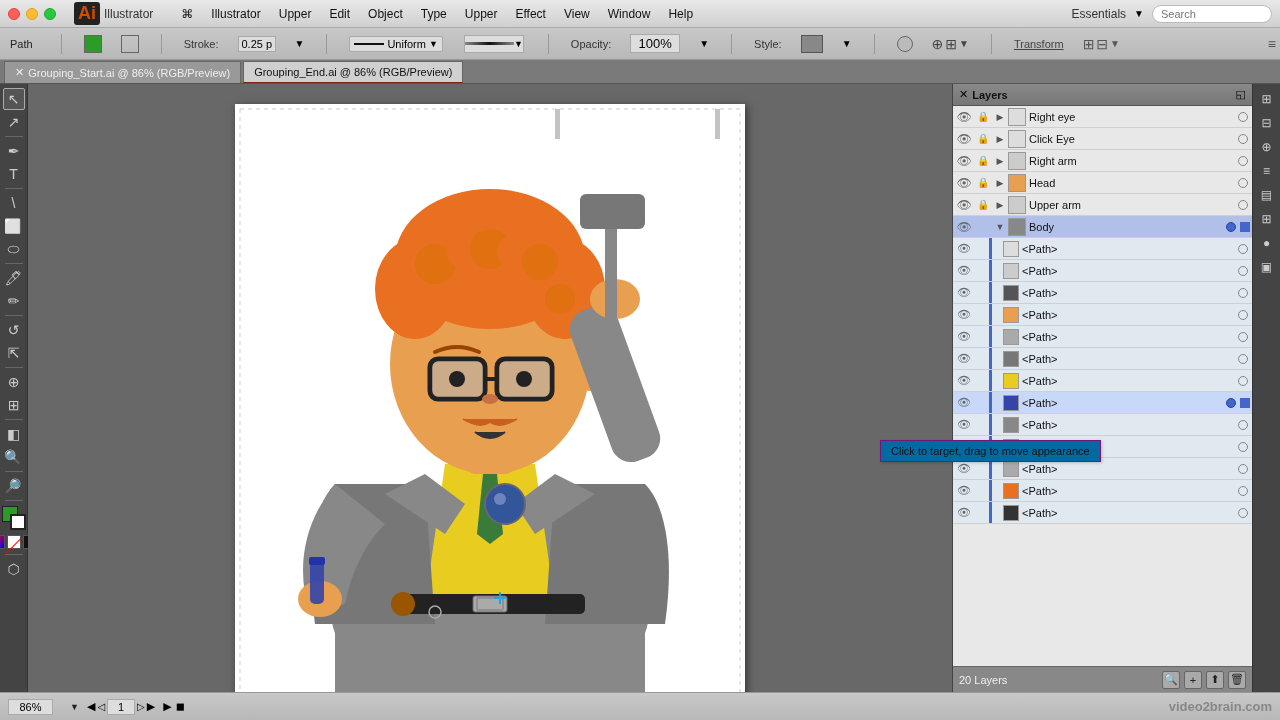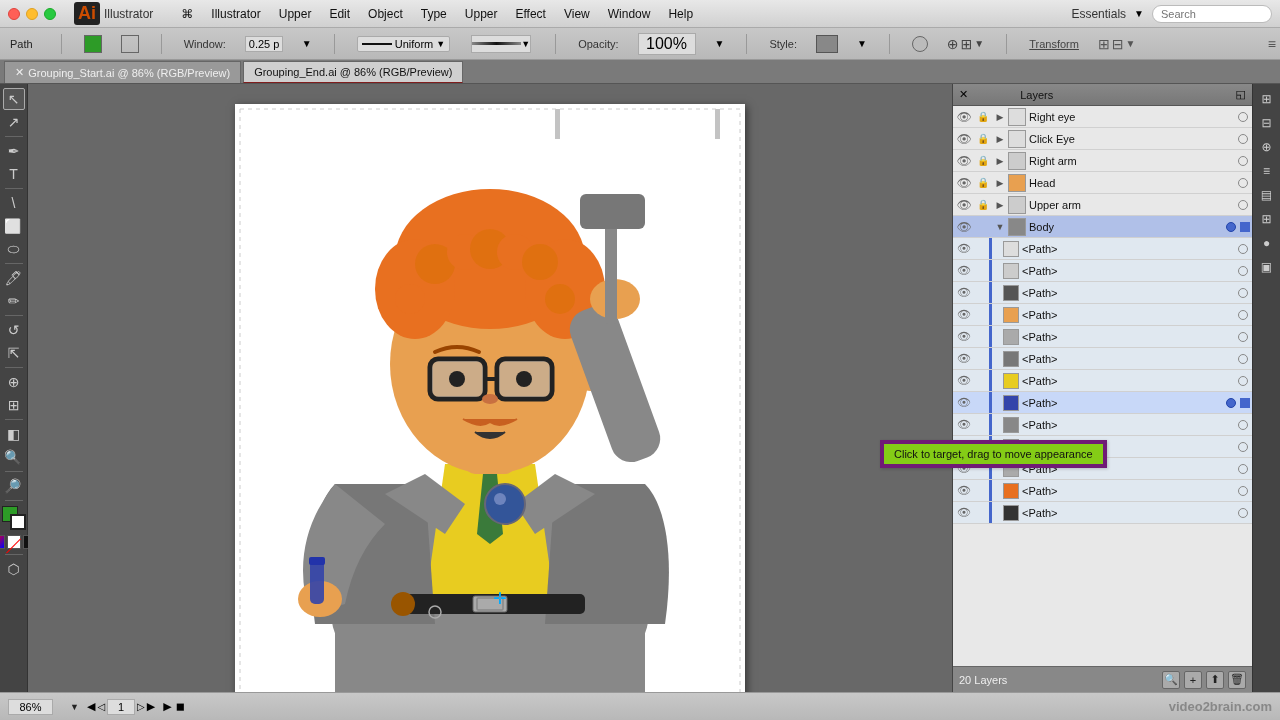--- a/index.html
+++ b/index.html
@@ -35,21 +35,21 @@
       padding: 0 4px;
       border-bottom: 1px solid #999;
       gap: 19px;
     }
     .toolbar-item { padding: 2px 6px; font-size: 11px; color: #222; display: flex; align-items: center; gap: 3px; }
     .toolbar-sep { width: 1px; height: 20px; background: #999; margin: 0 3px; }
     .color-swatch { width: 18px; height: 18px; border: 1px solid #666; }
     .green-swatch { background: #2d9b27; }
     .stroke-indicator { border: 1px solid #666; background: transparent; }
     .brush-selector { background: #ddd; border: 1px solid #aaa; padding: 1px 4px; border-radius: 2px; display: flex; align-items: center; gap: 3px; font-size: 11px; min-width: 80px; }
-    .opacity-box { background: #ddd; border: 1px solid #aaa; padding: 1px 4px; width: 58px; text-align: center; font-size: 16px; }
+    .opacity-box { background: #ddd; border: 1px solid #aaa; padding: 1px 4px; width: 50px; text-align: center; font-size: 13px; }
     .style-swatch { width: 22px; height: 18px; background: #888; border: 1px solid #555; }
 
     
     #doc-tabs {
       height: 24px;
       background: #7a7a7a;
       display: flex;
       align-items: flex-end;
       padding-left: 4px;
       border-bottom: 1px solid #555;
@@ -132,21 +132,21 @@
     }
     .panel-header {
       height: 22px;
       background: linear-gradient(to bottom, #888, #777);
       display: flex;
       align-items: center;
       padding: 0 6px;
       border-bottom: 1px solid #555;
       gap: 4px;
     }
-    .panel-title { font-size: 11px; color: #111; font-weight: normal; flex: 1; margin-left: 48px; }
+    .panel-title { font-size: 11px; color: #111; font-weight: bold; flex: 1; }
 
     .layers-list {
       flex: 1;
       overflow-y: auto;
       background: #e8e8e8;
     }
     .layer-row {
       height: 22px;
       display: flex;
       align-items: center;
@@ -255,21 +255,21 @@
 </div>
 
 <div id="toolbar">
   <div class="toolbar-item">
     <span>Path</span>
   </div>
   <div class="toolbar-sep"></div>
   <div class="color-swatch green-swatch"></div>
   <div class="color-swatch stroke-indicator"></div>
   <div class="toolbar-sep"></div>
-  <span class="stroke-label">Window:</span>
+  <span class="stroke-label">Stroke:</span>
   <input class="num-input" value="0.25 pt" style="">
   <span style="font-size:10px;">▼</span>
   <div class="toolbar-sep"></div>
   <div class="brush-selector">
     <span style="width:30px;height:2px;background:#111;display:inline-block;"></span>
     <span style="font-size:11px;">Uniform</span>
     <span style="font-size:9px;">▼</span>
   </div>
   <div style="width:60px;height:18px;border:1px solid #aaa;background:#ddd;display:flex;align-items:center;margin:0 2px;">
     <div style="width:50px;height:3px;background:linear-gradient(to right,#888,#111,#888);margin:auto;"></div>
@@ -651,21 +651,21 @@
           <div class="blue-bar"></div>
           <div style="width:10px;"></div>
           <div class="layer-thumb" style="background:#3344aa;width:16px;height:16px;"></div>
           <span class="layer-name">&lt;Path&gt;</span>
           <div class="layer-target">
             <div class="target-circle active" style="background:#4466cc;"></div>
           </div>
           <div style="width:10px;height:10px;background:#4466cc;margin-right:2px;"></div>
         </div>
 
-        <div style="position:absolute;top:440px;left:880px;background:#84cc16;border:4px solid #701a75;padding:4px 10px;font-size:11px;color:#111;z-index:50;box-shadow:1px 1px 3px rgba(0,0,0,0.2);white-space:nowrap;">Click to target, drag to move appearance</div>
+        <div style="position:absolute;top:440px;left:880px;background:#0369a1;border:1px solid #701a75;padding:4px 10px;font-size:11px;color:#111;z-index:50;box-shadow:1px 1px 3px rgba(0,0,0,0.2);white-space:nowrap;">Click to target, drag to move appearance</div>
         <div class="layer-row path-row">
           <div class="layer-vis">
               <span class="eyeball" style="font-size:11px;">👁</span>
             </div>
           <div style="width:14px;"></div>
           <div class="blue-bar"></div>
           <div style="width:10px;"></div>
           <div class="layer-thumb" style="background:#888;width:16px;height:16px;"></div>
           <span class="layer-name">&lt;Path&gt;</span>
           <div class="layer-target">

